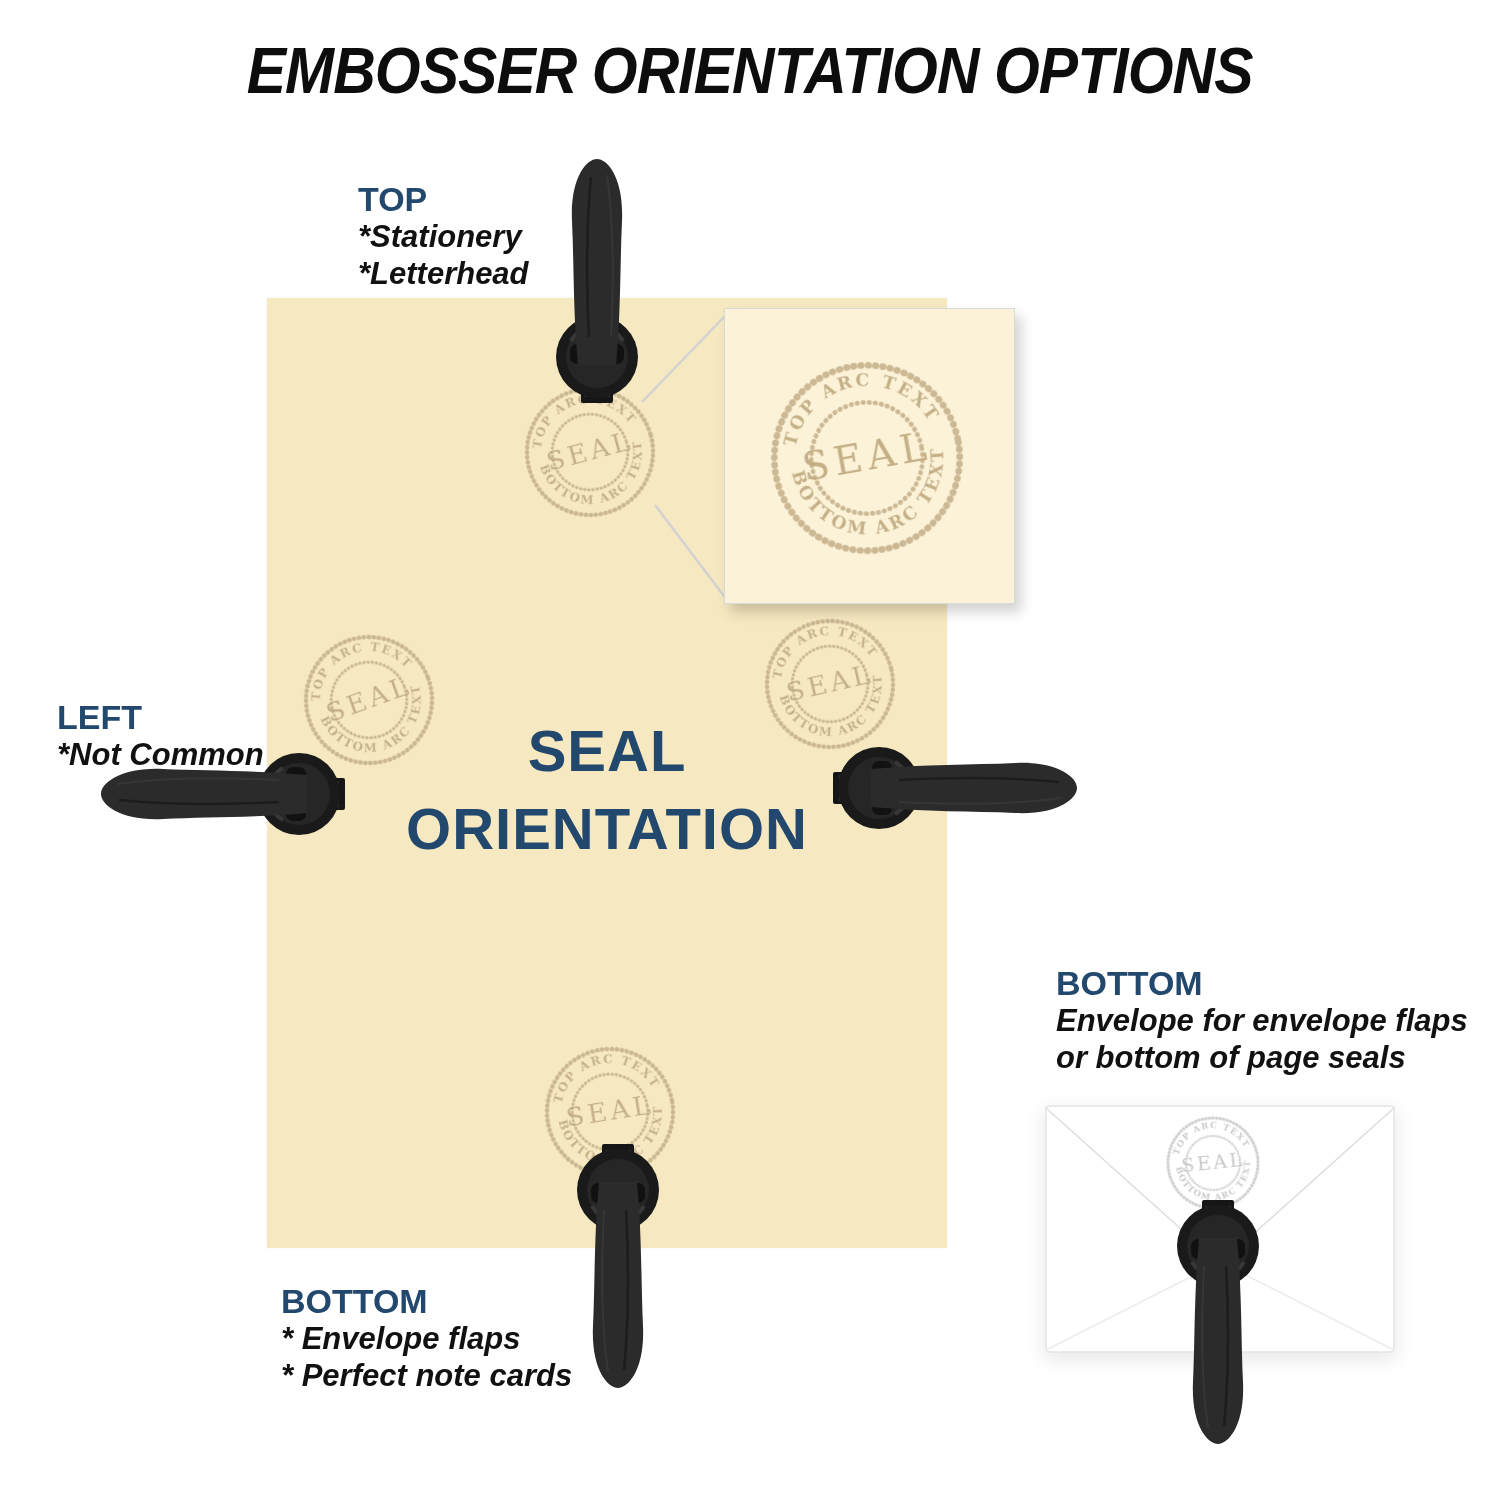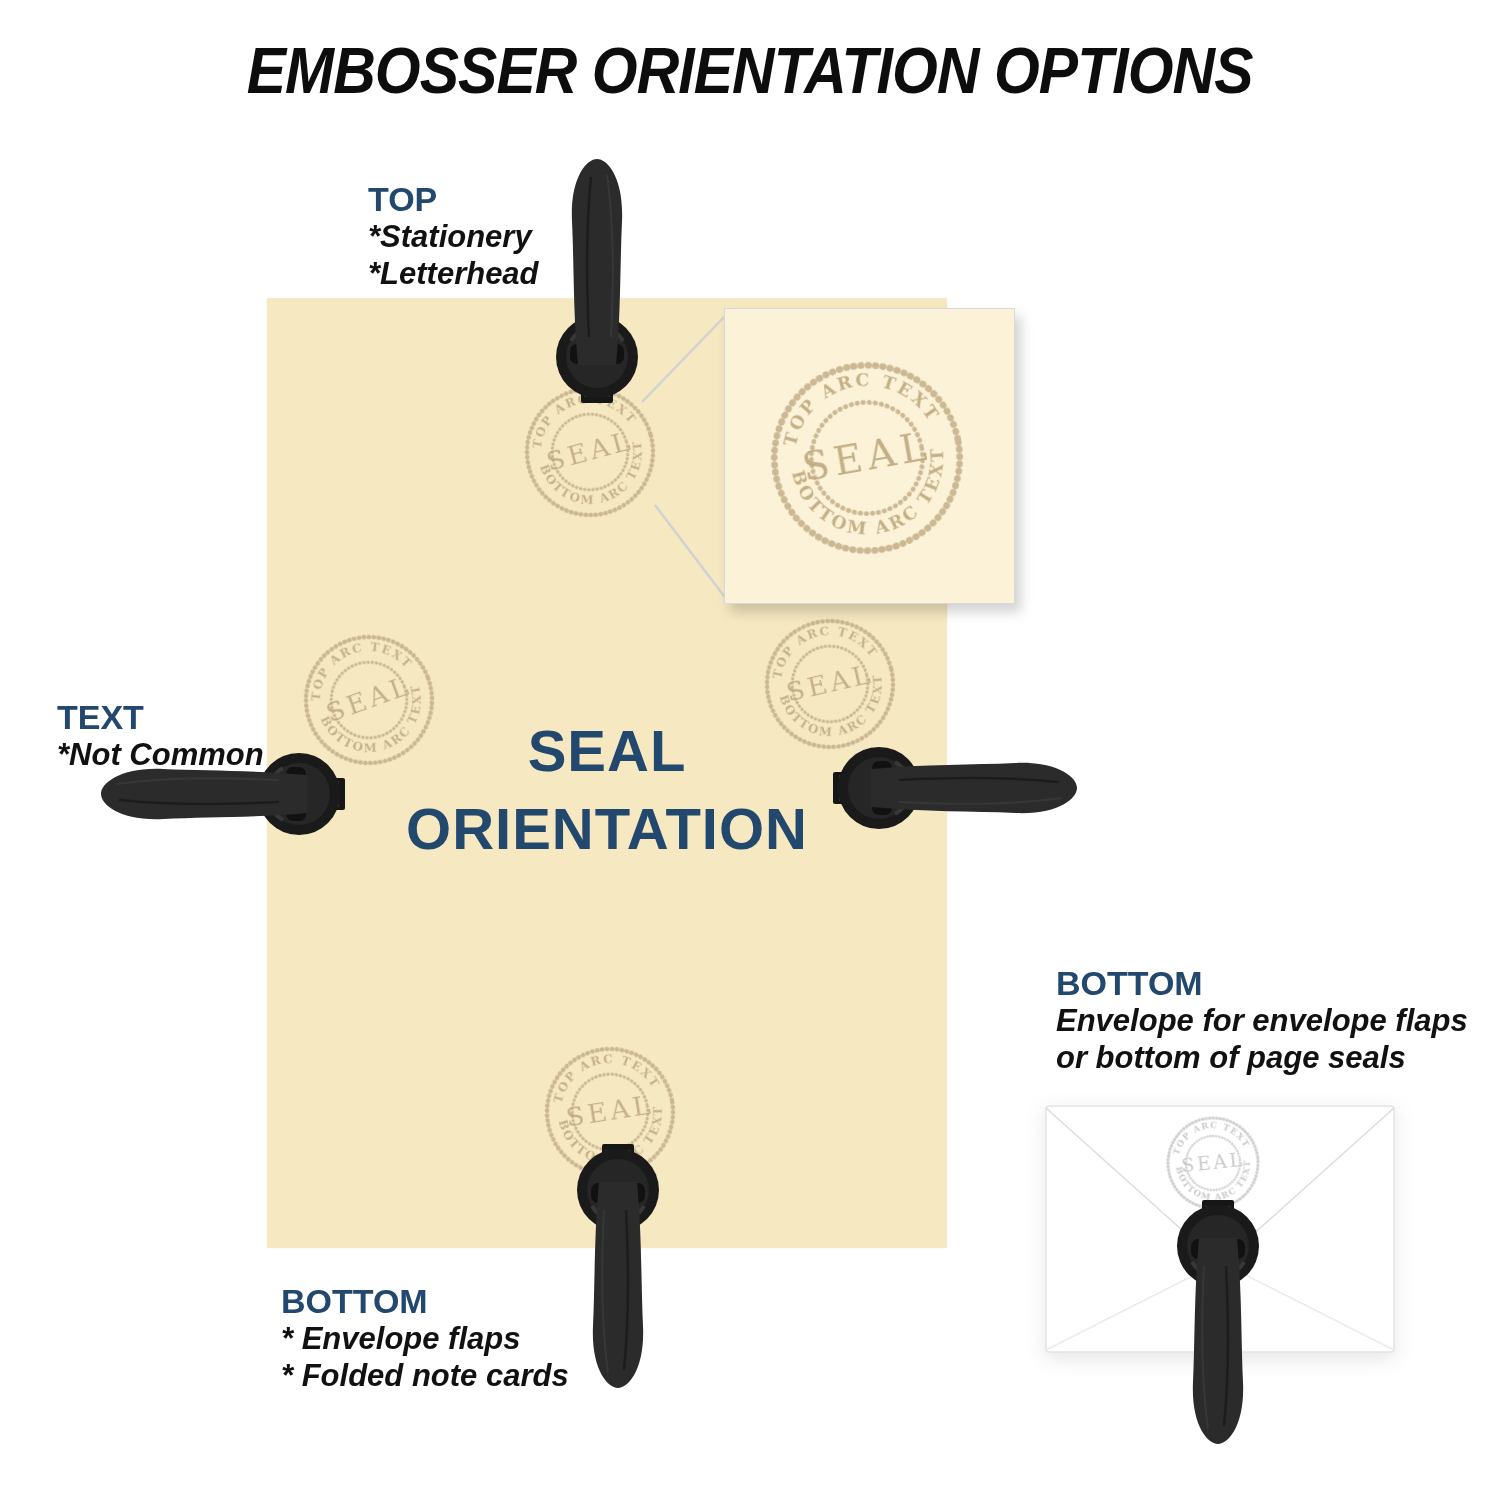--- a/index.html
+++ b/index.html
@@ -169,36 +169,36 @@
   </svg>
 
   <svg class="clamps" width="1500" height="1500">
     <use href="#clamp" transform="translate(597,357)"></use>
     <use href="#clamp" transform="translate(299,794) rotate(-90)"></use>
     <use href="#clamp" transform="translate(879,788) rotate(90)"></use>
     <use href="#clamp" transform="translate(618,1190) rotate(180)"></use>
     <use href="#clamp" transform="translate(1218,1246) rotate(180)"></use>
   </svg>
 
-  <div class="ann" style="left:368px;top:180px">
+  <div class="ann" style="left:358px;top:180px">
     <div class="ann-h">TOP</div>
     <div class="ann-l">*Stationery</div>
     <div class="ann-l">*Letterhead</div>
   </div>
 
   <div class="ann" style="left:57px;top:698px">
-    <div class="ann-h">TEXT</div>
+    <div class="ann-h">LEFT</div>
     <div class="ann-l">*Not Common</div>
   </div>
 
 
   <div class="ann" style="left:281px;top:1282px">
     <div class="ann-h">BOTTOM</div>
     <div class="ann-l">* Envelope flaps</div>
-    <div class="ann-l">* Folded note cards</div>
+    <div class="ann-l">* Perfect note cards</div>
   </div>
 
   <div class="ann" style="left:1056px;top:964px">
     <div class="ann-h">BOTTOM</div>
     <div class="ann-l">Envelope for envelope flaps</div>
     <div class="ann-l">or bottom of page seals</div>
   </div>
 
 </div>
 

